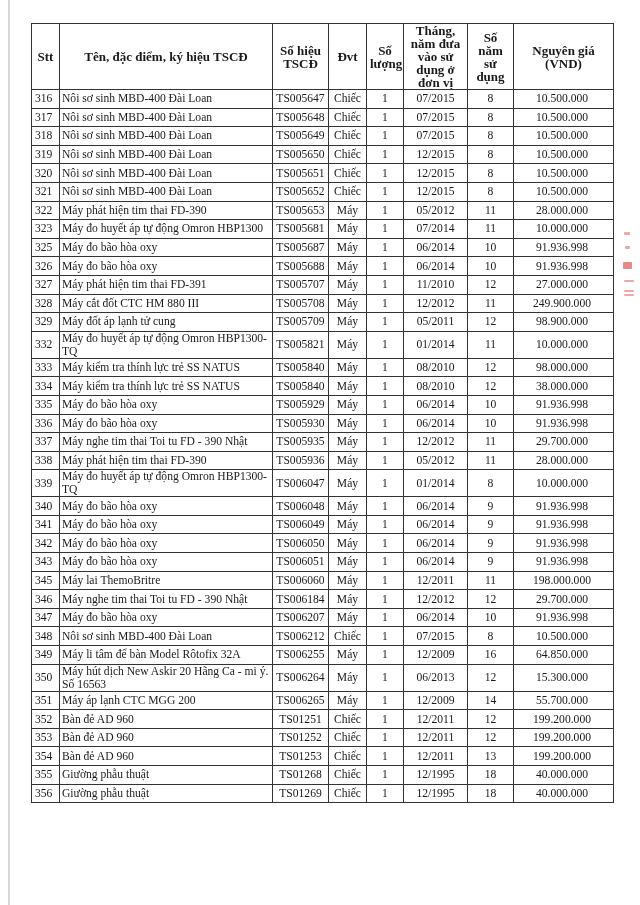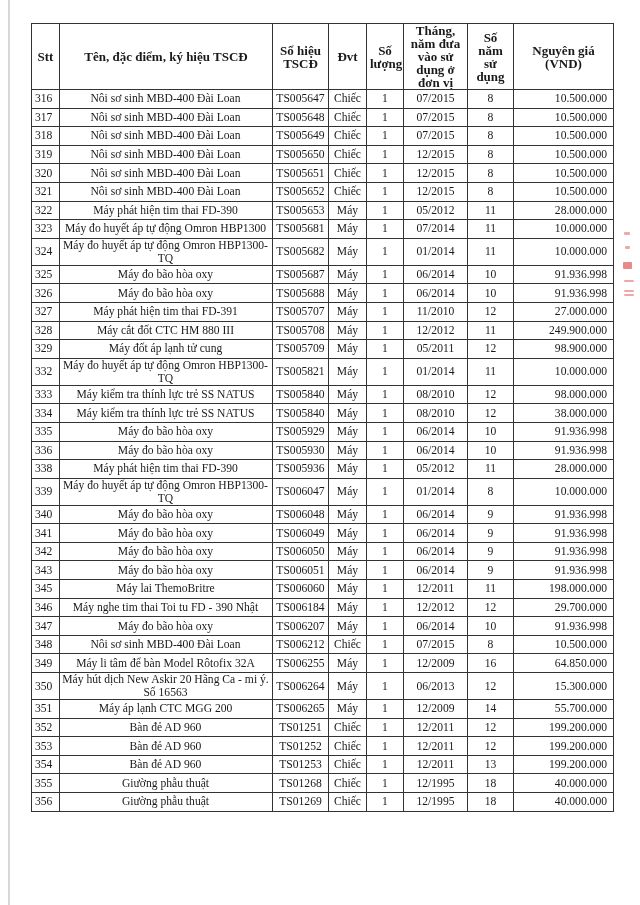--- a/index.html
+++ b/index.html
@@ -23,23 +23,23 @@
   .asset-table th, .asset-table td {
     border: 1px solid #333; padding: 0 3px; line-height: 13px; overflow: hidden;
   }
   .asset-table th {
     font-weight: bold; text-align: center; vertical-align: middle; height: 59px; font-size: 13px;
   }
   .asset-table td { height: 17.6px; vertical-align: middle; white-space: nowrap; }
   .asset-table tr.tall td { height: 26px; }
   .asset-table tr.tall td.name-cell { white-space: normal; }
   td.c-stt { text-align: left; }
-  td.c-name { text-align: center; padding-left: 2px; }
+  td.c-name { text-align: left; padding-left: 2px; }
   td.c-code, td.c-unit, td.c-qty, td.c-date, td.c-years { text-align: center; }
-  td.c-price { text-align: right; padding-right: 6px; }
+  td.c-price { text-align: center; padding-right: 6px; }
 </style>
 </head>
 <body>
 
 <div class="page-edge"></div>
 <div class="stamp-mark">
   <span style="left:2px;top:0;width:6px;height:3px;"></span>
   <span style="left:3px;top:14px;width:5px;height:3px;"></span>
   <span style="left:1px;top:30px;width:9px;height:7px;opacity:0.75;"></span>
   <span style="left:2px;top:48px;width:10px;height:2px;"></span>
@@ -144,30 +144,20 @@
       <tr>
         <td class="c-stt">323</td>
         <td class="c-name name-cell">Máy đo huyết áp tự động Omron HBP1300</td>
         <td class="c-code">TS005681</td>
         <td class="c-unit">Máy</td>
         <td class="c-qty">1</td>
         <td class="c-date">07/2014</td>
         <td class="c-years">11</td>
         <td class="c-price">10.000.000</td>
       </tr>
-      <tr class="tall">
-        <td class="c-stt">324</td>
-        <td class="c-name name-cell">Máy đo huyết áp tự động Omron HBP1300-TQ</td>
-        <td class="c-code">TS005682</td>
-        <td class="c-unit">Máy</td>
-        <td class="c-qty">1</td>
-        <td class="c-date">01/2014</td>
-        <td class="c-years">11</td>
-        <td class="c-price">10.000.000</td>
-      </tr>
       <tr>
         <td class="c-stt">325</td>
         <td class="c-name name-cell">Máy đo bão hòa oxy</td>
         <td class="c-code">TS005687</td>
         <td class="c-unit">Máy</td>
         <td class="c-qty">1</td>
         <td class="c-date">06/2014</td>
         <td class="c-years">10</td>
         <td class="c-price">91.936.998</td>
       </tr>
@@ -255,20 +245,30 @@
         <td class="c-stt">336</td>
         <td class="c-name name-cell">Máy đo bão hòa oxy</td>
         <td class="c-code">TS005930</td>
         <td class="c-unit">Máy</td>
         <td class="c-qty">1</td>
         <td class="c-date">06/2014</td>
         <td class="c-years">10</td>
         <td class="c-price">91.936.998</td>
       </tr>
       <tr>
+        <td class="c-stt">337</td>
+        <td class="c-name name-cell">Máy nghe tim thai Toi tu FD - 390 Nhật</td>
+        <td class="c-code">TS005935</td>
+        <td class="c-unit">Máy</td>
+        <td class="c-qty">1</td>
+        <td class="c-date">12/2012</td>
+        <td class="c-years">11</td>
+        <td class="c-price">29.700.000</td>
+      </tr>
+      <tr>
         <td class="c-stt">338</td>
         <td class="c-name name-cell">Máy phát hiện tim thai FD-390</td>
         <td class="c-code">TS005936</td>
         <td class="c-unit">Máy</td>
         <td class="c-qty">1</td>
         <td class="c-date">05/2012</td>
         <td class="c-years">11</td>
         <td class="c-price">28.000.000</td>
       </tr>
       <tr class="tall">

